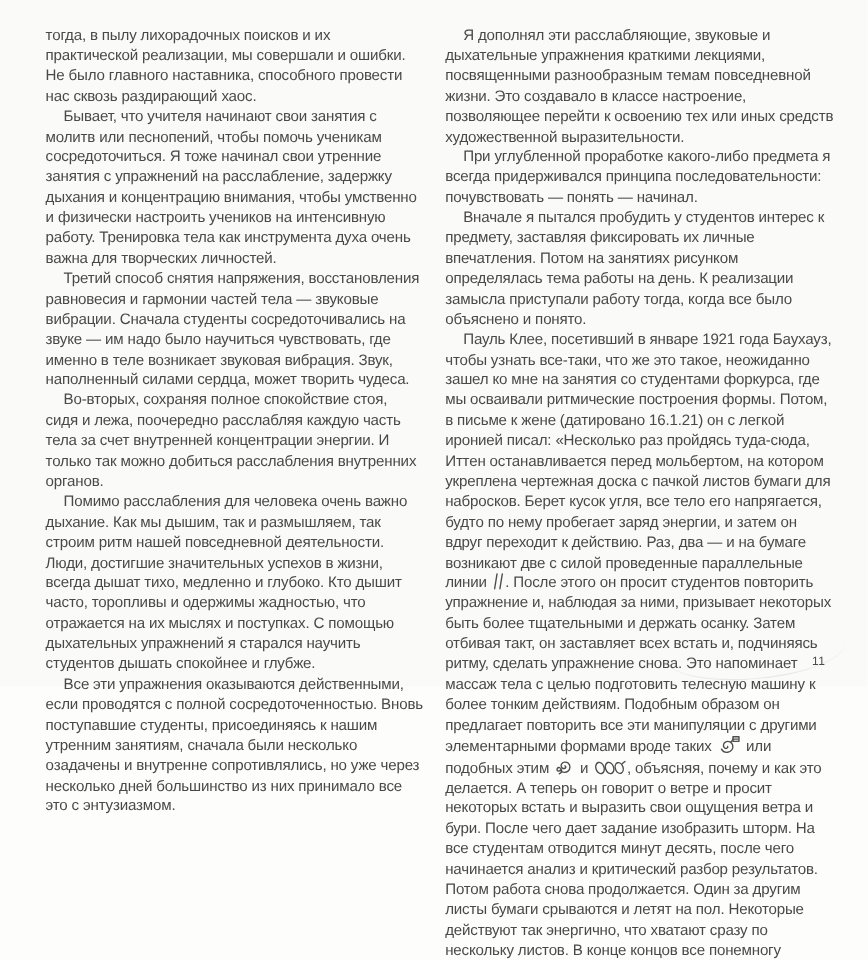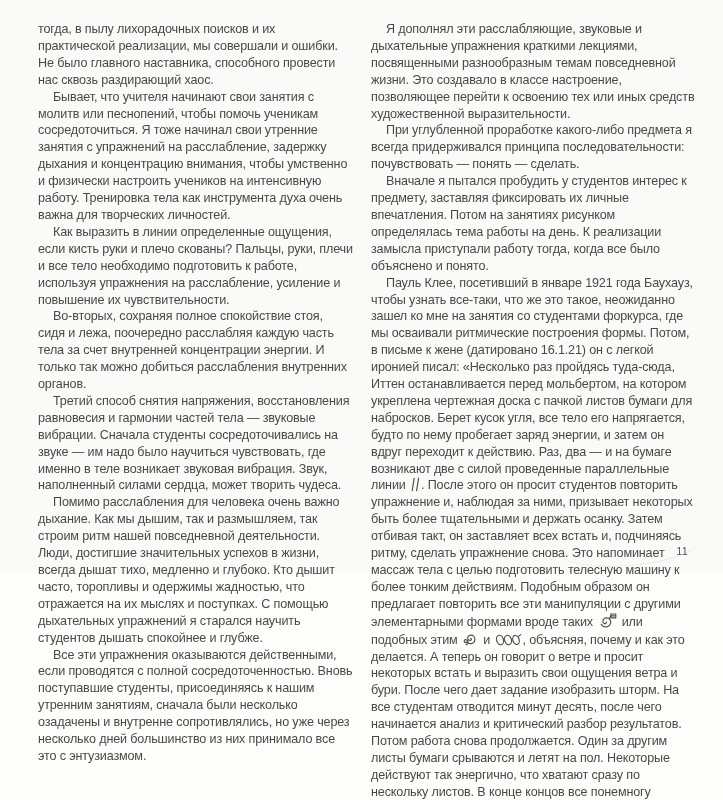--- a/index.html
+++ b/index.html
@@ -89,30 +89,29 @@
 <body>
 
 <div class="scan-frame">
   <div class="paper">
 
     <div class="columns">
 
       <div class="col col-left">
         <p class="para no-indent">тогда, в пылу лихорадочных поисков и их практической реализации, мы совершали и ошибки. Не было главного наставника, способного провести нас сквозь раздирающий хаос.</p>
         <p class="para">Бывает, что учителя начинают свои занятия с молитв или песнопений, чтобы помочь ученикам сосредоточиться. Я тоже начинал свои утренние занятия с упражнений на расслабление, задержку дыхания и концентрацию внимания, чтобы умственно и физически настроить учеников на интенсивную работу. Тренировка тела как инструмента духа очень важна для творческих личностей.</p>
-        <p class="para">Как выразить в линии определенные ощущения, если кисть руки и плечо скованы? Пальцы, руки, плечи и все тело необходимо подготовить к работе, используя упражнения на расслабление, усиление и повышение их чувствительности.</p>
+        <p class="para">Третий способ снятия напряжения, восстановления равновесия и гармонии частей тела — звуковые вибрации. Сначала студенты сосредоточивались на звуке — им надо было научиться чувствовать, где именно в теле возникает звуковая вибрация. Звук, наполненный силами сердца, может творить чудеса.</p>
         <p class="para">Во-вторых, сохраняя полное спокойствие стоя, сидя и лежа, поочередно расслабляя каждую часть тела за счет внутренней концентрации энергии. И только так можно добиться расслабления внутренних органов.</p>
-        <p class="para">Третий способ снятия напряжения, восстановления равновесия и гармонии частей тела — звуковые вибрации. Сначала студенты сосредоточивались на звуке — им надо было научиться чувствовать, где именно в теле возникает звуковая вибрация. Звук, наполненный силами сердца, может творить чудеса.</p>
         <p class="para">Помимо расслабления для человека очень важно дыхание. Как мы дышим, так и размышляем, так строим ритм нашей повседневной деятельности. Люди, достигшие значительных успехов в жизни, всегда дышат тихо, медленно и глубоко. Кто дышит часто, торопливы и одержимы жадностью, что отражается на их мыслях и поступках. С помощью дыхательных упражнений я старался научить студентов дышать спокойнее и глубже.</p>
         <p class="para">Все эти упражнения оказываются действенными, если проводятся с полной сосредоточенностью. Вновь поступавшие студенты, присоединяясь к нашим утренним занятиям, сначала были несколько озадачены и внутренне сопротивлялись, но уже через несколько дней большинство из них принимало все это с энтузиазмом.</p>
       </div>
 
       <div class="col col-right">
         <p class="para">Я дополнял эти расслабляющие, звуковые и дыхательные упражнения краткими лекциями, посвященными разнообразным темам повседневной жизни. Это создавало в классе настроение, позволяющее перейти к освоению тех или иных средств художественной выразительности.</p>
-        <p class="para">При углубленной проработке какого-либо предмета я всегда придерживался принципа последовательности: почувствовать — понять — сделать.</p>
+        <p class="para">При углубленной проработке какого-либо предмета я всегда придерживался принципа последовательности: почувствовать — понять — начинал.</p>
         <p class="para">Вначале я пытался пробудить у студентов интерес к предмету, заставляя фиксировать их личные впечатления. Потом на занятиях рисунком определялась тема работы на день. К реализации замысла приступали работу тогда, когда все было объяснено и понято.</p>
 
         <p class="para">
           <span>Пауль Клее, посетивший в январе 1921 года Баухауз, чтобы узнать все-таки, что же это такое, неожиданно зашел ко мне на занятия со студентами форкурса, где мы осваивали ритмические построения формы. Потом, в письме к жене (датировано 16.1.21) он с легкой иронией писал: «Несколько раз пройдясь туда-сюда, Иттен останавливается перед мольбертом, на котором укреплена чертежная доска с пачкой листов бумаги для набросков. Берет кусок угля, все тело его напрягается, будто по нему пробегает заряд энергии, и затем он вдруг переходит к действию. Раз, два — и на бумаге возникают две с силой проведенные параллельные линии </span><svg class="sketch" width="10" height="15" viewBox="0 0 10 15" aria-hidden="true">
               <path d="M4.2 1.2 L2.2 13.6 M8.6 1.2 L6.6 13.6" stroke-width="1.4"></path>
             </svg><span>. После этого он просит студентов повторить упражнение и, наблюдая за ними, призывает некоторых быть более тщательными и держать осанку. Затем отбивая такт, он заставляет всех встать и, подчиняясь ритму, сделать упражнение снова. Это напоминает массаж тела с целью подготовить телесную машину к более тонким действиям. Подобным образом он предлагает повторить все эти манипуляции с другими элементарными формами вроде таких </span><svg class="sketch" width="20" height="16" viewBox="0 0 20 16" aria-hidden="true">
               <path d="M9.4 9.0 c0.5 1.3 -1.4 2.2 -2.5 1.3 c-1.8 -1.3 -1.1 -4.2 0.9 -5.1 c2.4 -1.1 5.2 0.4 5.8 2.9 c0.7 2.8 -1.4 5.4 -4.2 5.8 c-2.1 0.3 -4.2 -0.8 -5.2 -2.6"></path>
               <path d="M12.2 5.4 L14.0 2.9"></path>
               <rect x="13.8" y="1.0" width="5.0" height="3.8"></rect>
               <path d="M14.6 2.9 L18.0 2.9"></path>

